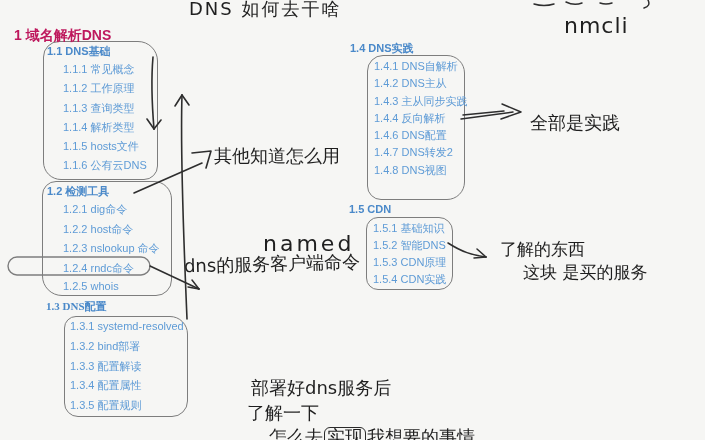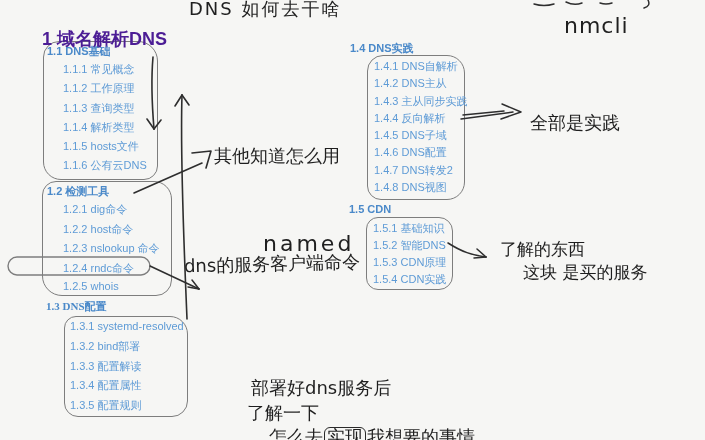--- a/index.html
+++ b/index.html
@@ -3,22 +3,22 @@
 <meta charset="utf-8">
 <style>
   html,body{margin:0;padding:0;background:#e9e9e9;}
   #canvas{
     position:relative;width:705px;height:440px;margin:0 auto;
     background:#f6f6f4;overflow:hidden;
     font-family:"Liberation Sans","DejaVu Sans",sans-serif;
   }
   
   .map-title{
-    position:absolute;font-size:18px;font-weight:700;color:#4c1d95;
-    white-space:nowrap;z-index:3;margin-left:28px;
+    position:absolute;font-size:14px;font-weight:700;color:#be185d;
+    white-space:nowrap;z-index:3;
   }
   .sec-heading{
     position:absolute;font-size:11px;font-weight:600;color:#4a89c9;
     white-space:nowrap;z-index:3;
   }
   .branch-box{
     position:absolute;border:1.5px solid #7d7d7d;background:transparent;
     z-index:1;
   }
   .items{
@@ -130,21 +130,20 @@
     <li style="height:19.4px">1.3.4 配置属性</li>
     <li style="height:19.4px">1.3.5 配置规则</li>
   </ul>
 
   <div class="sec-heading" style="left:350px;top:41px;">1.4 DNS实践</div>
   <ul class="items" style="left:374px;top:59px;">
     <li style="height:17.3px">1.4.1 DNS自解析</li>
     <li style="height:17.3px">1.4.2 DNS主从</li>
     <li style="height:17.3px">1.4.3 主从同步实践</li>
     <li style="height:17.3px">1.4.4 反向解析</li>
-    <li style="height:17.3px">1.4.5 DNS子域</li>
     <li style="height:17.3px">1.4.6 DNS配置</li>
     <li style="height:17.3px">1.4.7 DNS转发2</li>
     <li style="height:17.3px">1.4.8 DNS视图</li>
   </ul>
 
   <div class="sec-heading" style="left:349px;top:203px;">1.5 CDN</div>
   <ul class="items" style="left:373px;top:221px;">
     <li style="height:17px">1.5.1 基础知识</li>
     <li style="height:17px">1.5.2 智能DNS</li>
     <li style="height:17px">1.5.3 CDN原理</li>

